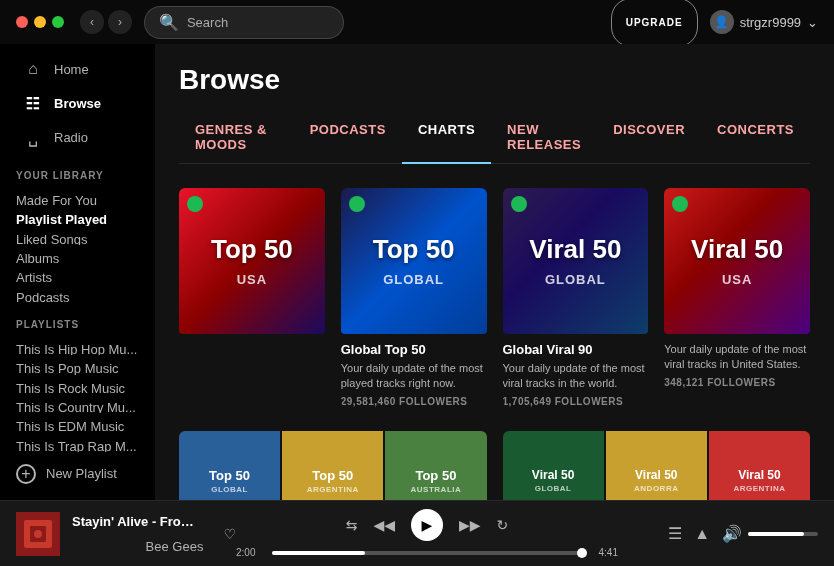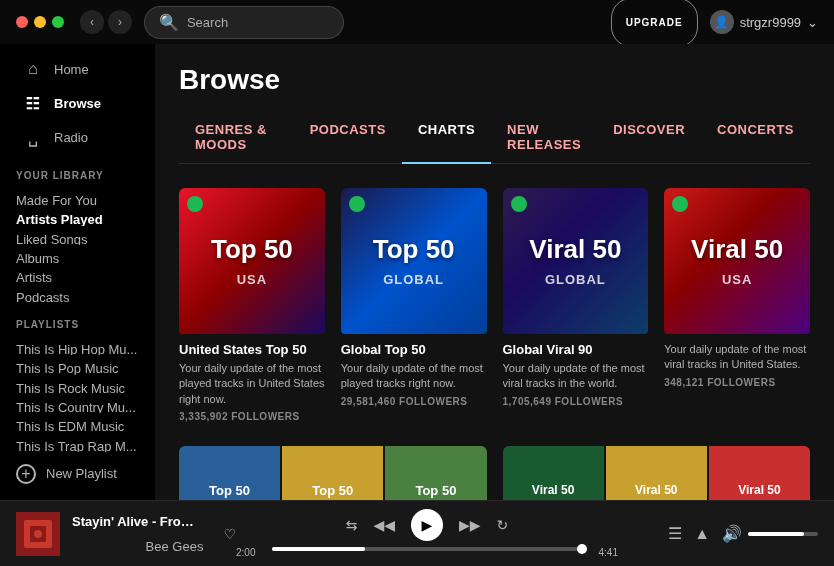--- a/index.html
+++ b/index.html
@@ -472,21 +472,21 @@
       height: 32px;
       background: #fff;
       border-radius: 50%;
       color: #000;
       font-size: 14px;
     }
     .player-btn.small { font-size: 14px; }
 
     .player-progress {
       display: flex;
-      align-items: flex-start;
+      align-items: center;
       gap: 8px;
       width: 100%;
       max-width: 400px;
     }
     .time-label {
       font-size: 10px;
       color: #b3b3b3;
       width: 28px;
     }
     .time-label.right { text-align: right; }
@@ -586,21 +586,21 @@
       <span class="sidebar-icon">☷</span>
       <span>Browse</span>
     </div>
     <div class="sidebar-nav-item">
       <span class="sidebar-icon">␣</span>
       <span>Radio</span>
     </div>
 
     <div class="sidebar-section-label">YOUR LIBRARY</div>
     <div class="sidebar-link">Made For You</div>
-    <div class="sidebar-link active">Artists Played</div>
+    <div class="sidebar-link active">Playlist Played</div>
     <div class="sidebar-link">Liked Songs</div>
     <div class="sidebar-link">Albums</div>
     <div class="sidebar-link">Artists</div>
     <div class="sidebar-link">Podcasts</div>
 
     <div class="sidebar-section-label">PLAYLISTS</div>
     <div class="sidebar-link">This Is Hip Hop Mu...</div>
     <div class="sidebar-link">This Is Pop Music</div>
     <div class="sidebar-link">This Is Rock Music</div>
     <div class="sidebar-link">This Is Country Mu...</div>
@@ -635,25 +635,20 @@
           <div class="card-image">
             <div class="card-image-inner">
               <div class="spotify-logo-small">
                 <svg width="10" height="10" viewBox="0 0 10 10">
                     <circle cx="5" cy="5" r="5" fill="#1db954"></circle>
                   </svg>
               </div>
               <div class="card-big-text">Top 50</div>
               <div class="card-sub-text">USA</div>
             </div>
-          </div>
-          <div class="card-info">
-            <div class="card-title">United States Top 50</div>
-            <div class="card-desc">Your daily update of the most played tracks in United States right now.</div>
-            <div class="card-followers">3,335,902 FOLLOWERS</div>
           </div>
         </div>
 
         <div class="chart-card card-top50-global">
           <div class="card-image">
             <div class="card-image-inner">
               <div class="spotify-logo-small"></div>
               <div class="card-big-text">Top 50</div>
               <div class="card-sub-text">GLOBAL</div>
             </div>

